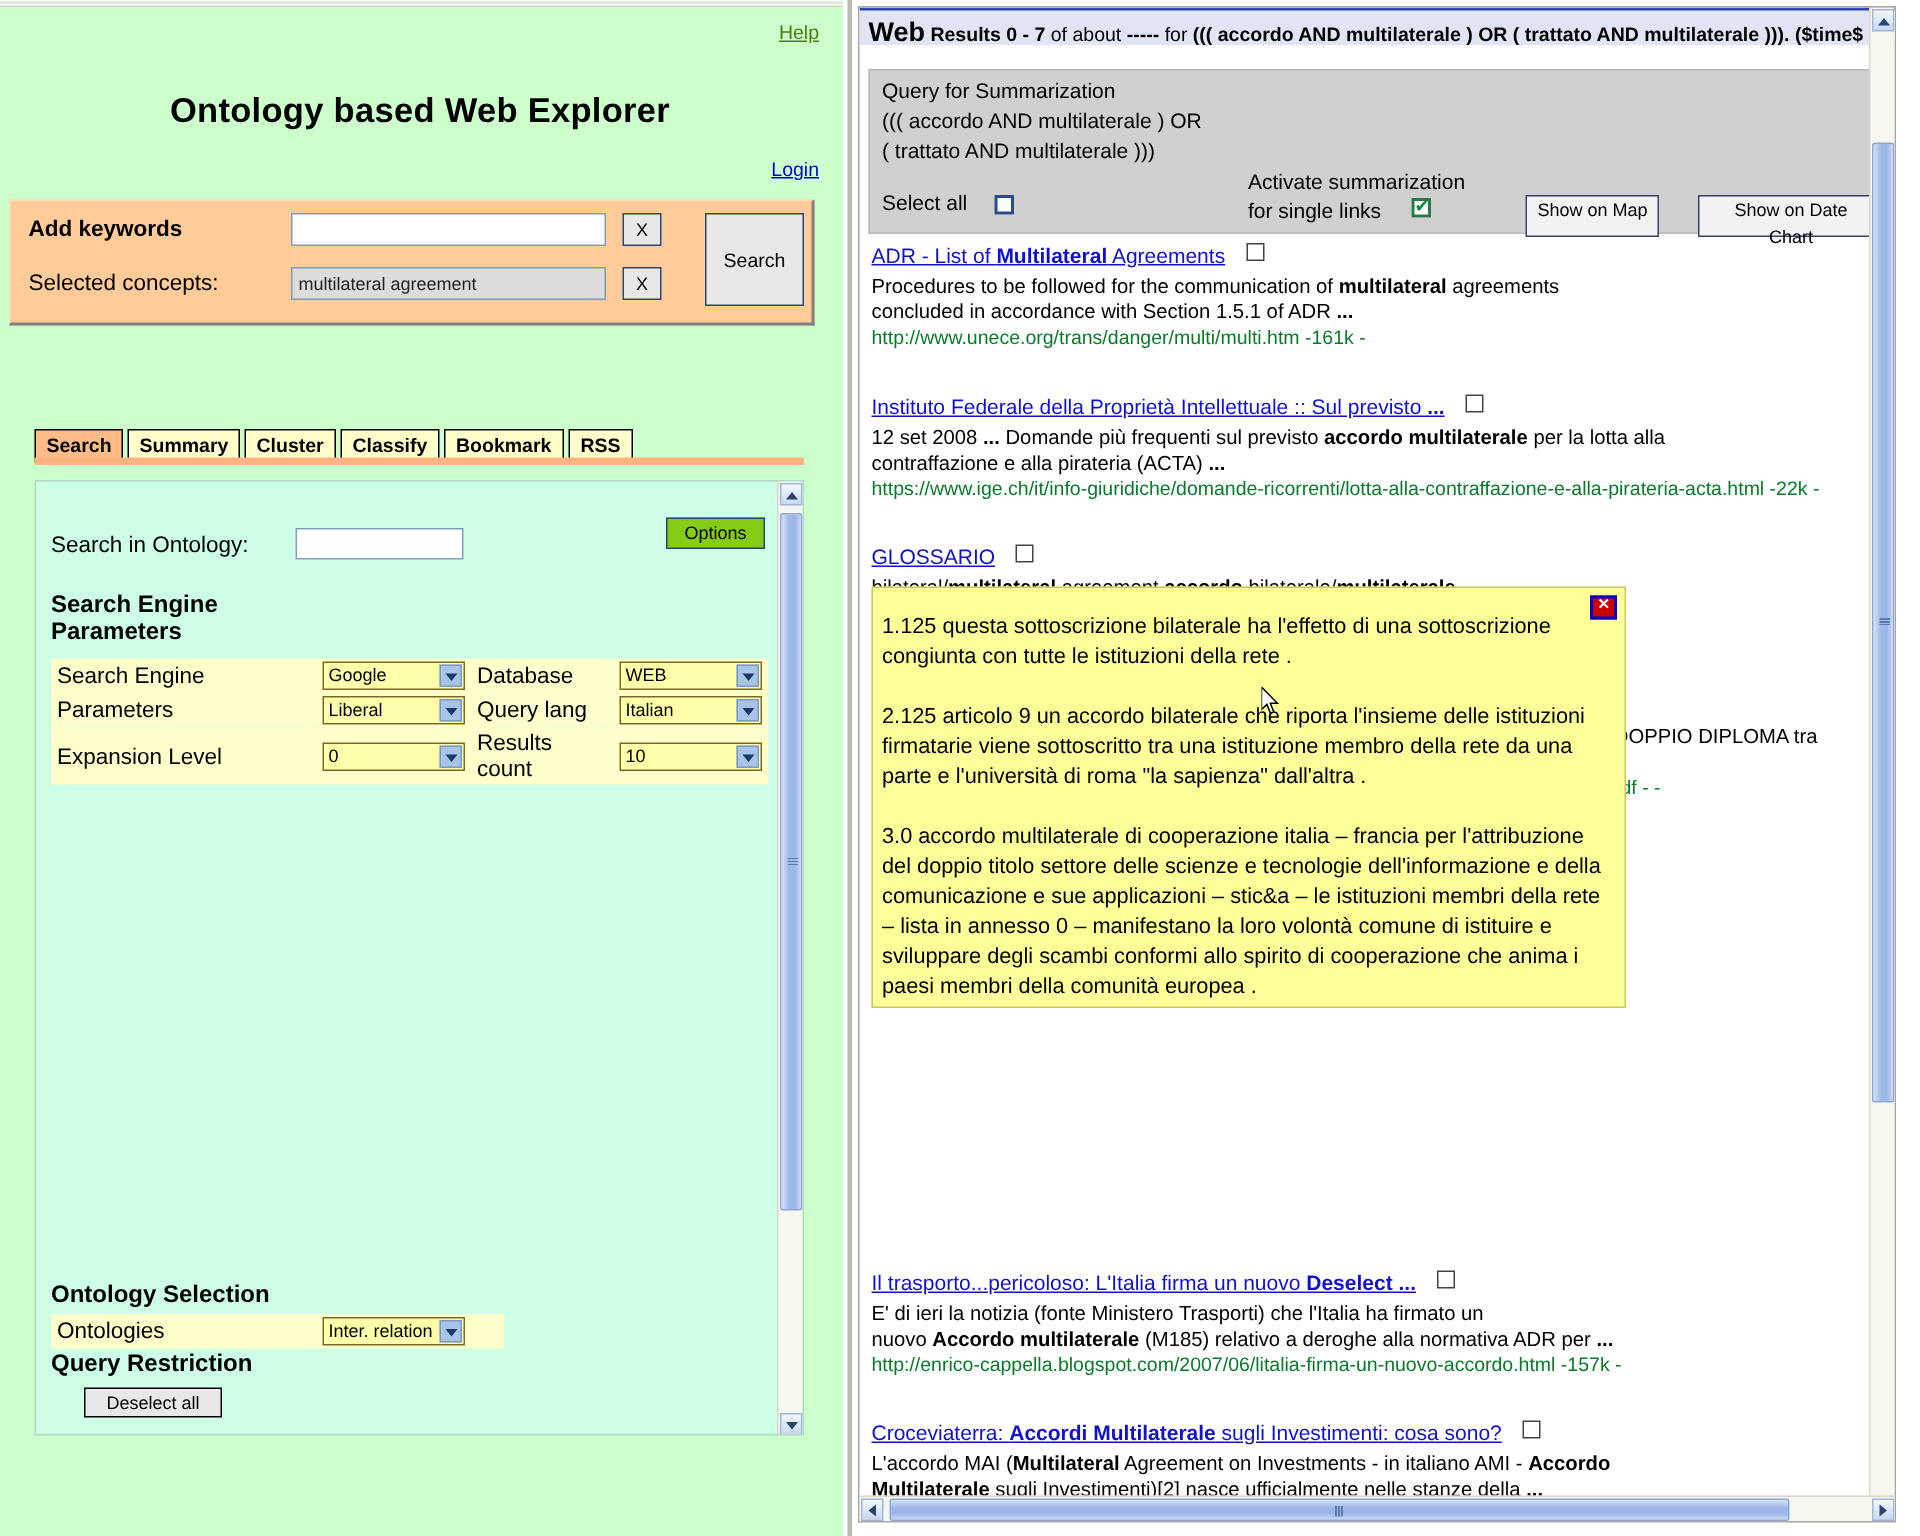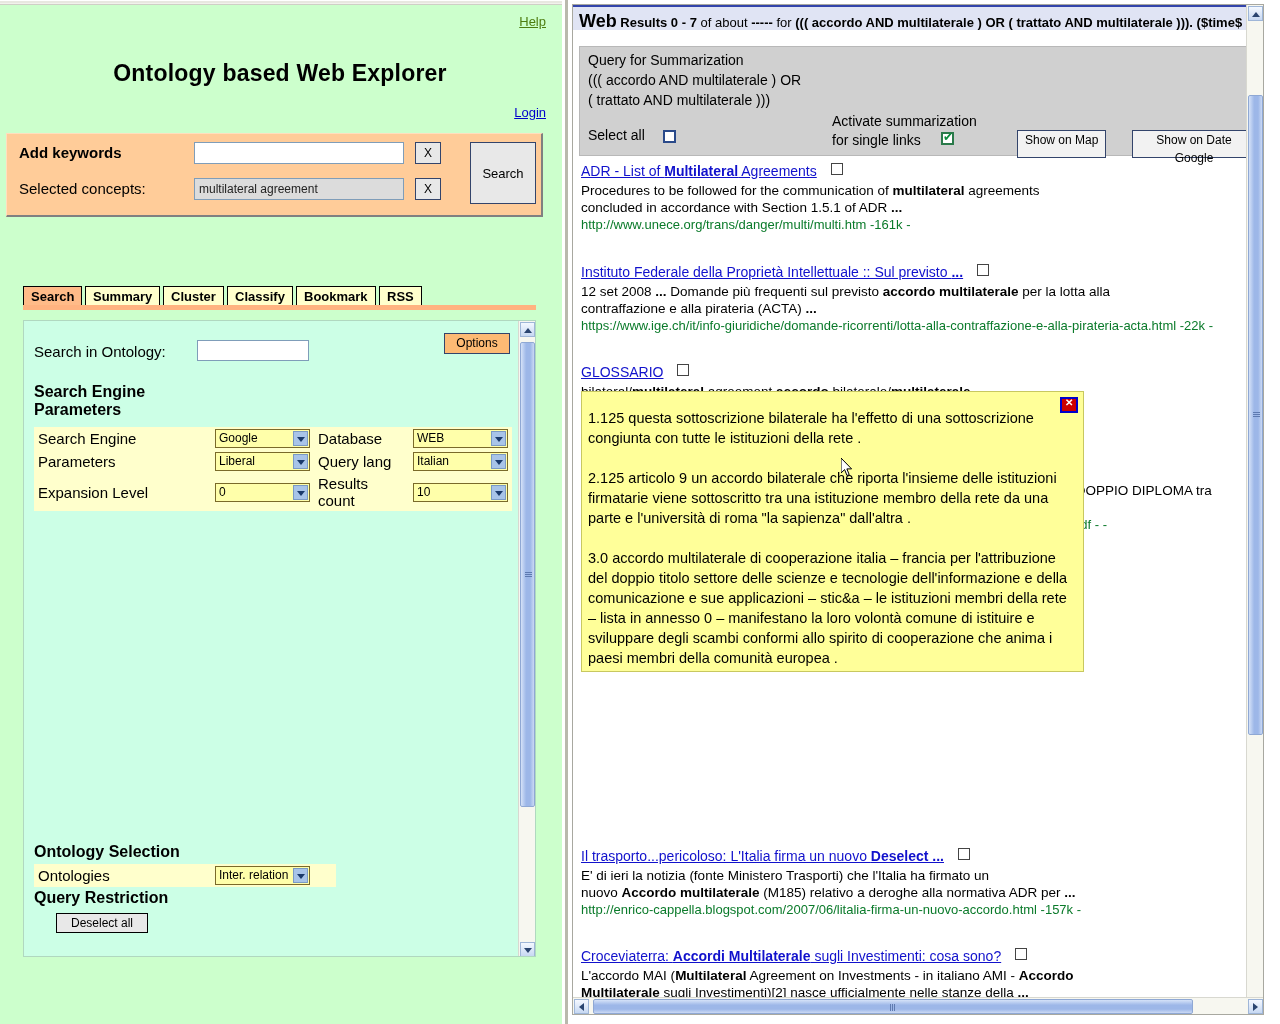--- a/index.html
+++ b/index.html
@@ -82,31 +82,31 @@
   }
   .tab.active { background:#ffbb88; }
 
   
   #tree-panel {
     position:absolute; left:23px; top:320px; width:513px; height:637px;
     background:#ccffe6;
     border:1px solid #b0d8c0;
     overflow:hidden;
   }
-  #tp-inner { position:absolute; left:0; top:0; width:496px; height:100%; }
+  #tp-inner { position:absolute; left:0; top:12px; width:496px; height:100%; }
 
   #ont-search-label { position:absolute; left:10px; top:22px; font-size:15px; color:#000; }
   #ont-search-input {
     position:absolute; left:173px; top:19px; width:112px; height:21px;
     border:1px solid #7f9db9; background:#fff; font-size:12px; padding:1px 3px;
     font-family:"Liberation Sans", sans-serif;
   }
   #options-button {
     position:absolute; left:420px; top:12px; width:66px; height:21px;
-    background:#fdba74; border:1px solid #33446b; font-size:12px;
+    background:#84cc16; border:1px solid #33446b; font-size:12px;
     text-align:center; line-height:19px; cursor:pointer; color:#000;
   }
 
   #sep-params { position:absolute; left:10px; top:62px; font-size:16px; font-weight:bold; color:#000; line-height:18px; }
 
   table.paramtbl {
     position:absolute; left:10px; top:106px; width:478px;
     border-collapse:collapse; font-size:15px;
   }
   table.paramtbl td { background:#ffffcc; padding:2px 4px; vertical-align:middle; border:0; }
@@ -408,21 +408,21 @@
 
     <div id="query-box">
       <div id="qb-title">Query for Summarization</div>
       <div id="qb-l1">((( accordo AND multilaterale ) OR</div>
       <div id="qb-l2">( trattato AND multilaterale )))</div>
       <div id="selectall-label">Select all</div>
       <div id="selectall-cb"></div>
       <div id="act-sum">Activate summarization<br>for single links</div>
       <div id="act-cb"></div>
       <div class="gbtn" id="btn-map">Show on Map</div>
-      <div class="gbtn" id="btn-date">Show on Date Google</div>
+      <div class="gbtn" id="btn-date">Show on Date Chart</div>
     </div>
 
     <div id="results">
         <div class="result" style="top: 0px;">
           <div><span class="r-title">ADR - List of <b>Multilateral</b> Agreements</span><span class="r-cb"></span></div>
           <div class="r-snip">Procedures to be followed for the communication of <b>multilateral</b> agreements<br>concluded in accordance with Section 1.5.1 of ADR <b>...</b></div>
           <div class="r-url">http://www.unece.org/trans/danger/multi/multi.htm -161k -</div>
         </div>
         <div class="result" style="top: 101px;">
           <div><span class="r-title">Instituto Federale della Proprietà Intellettuale :: Sul previsto <b>...</b></span><span class="r-cb"></span></div>

